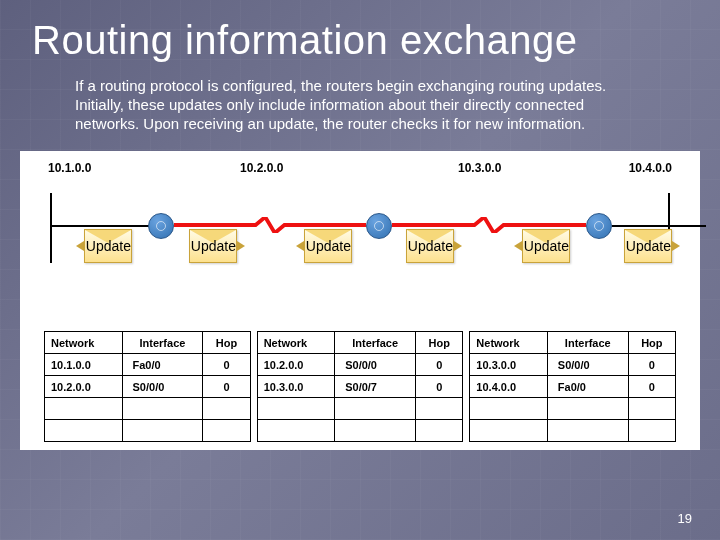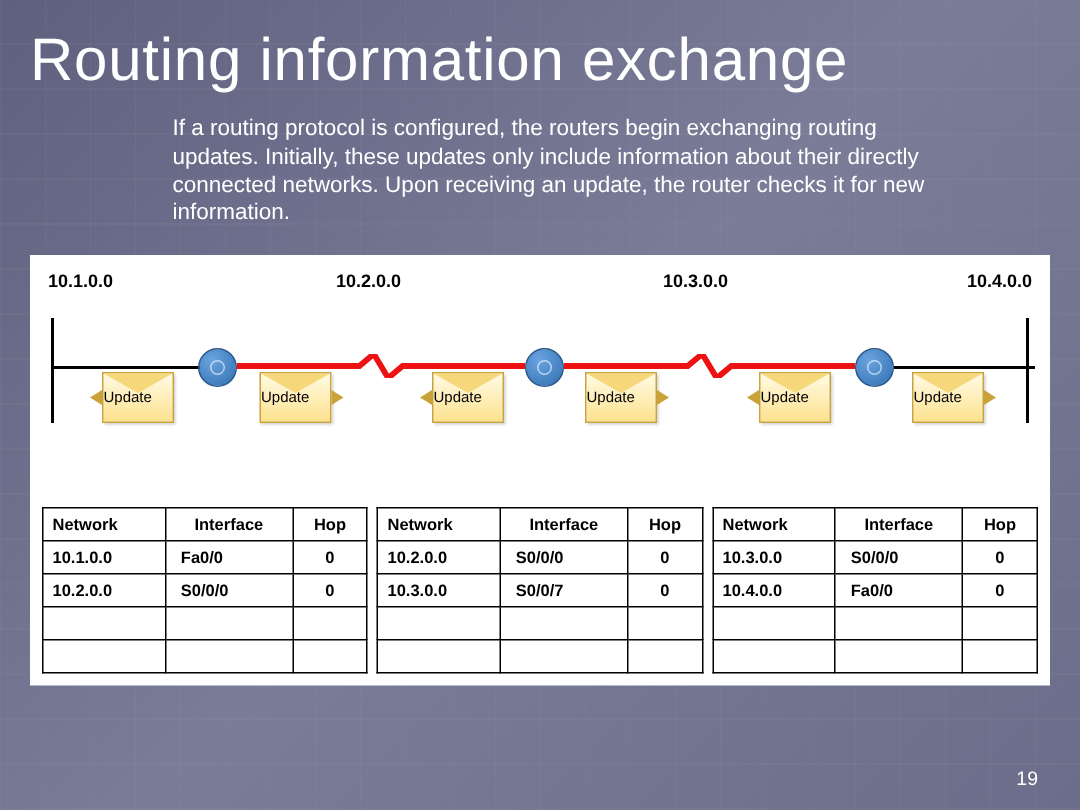--- a/index.html
+++ b/index.html
@@ -13,32 +13,32 @@
     font-family: Arial, sans-serif;
     position: relative;
     overflow: hidden;
   }
   .title {
     color: #fff;
     font-size: 40px;
     font-weight: normal;
     padding: 18px 20px 14px;
     letter-spacing: 0.5px;
+    margin-left: 12px;
   }
   .body-text {
     color: #fff;
     font-size: 15px;
     line-height: 1.25;
     padding: 0 75px 18px;
-    margin-left: 40px;
   }
   .diagram {
     background: #fff;
     margin: 0 20px;
-    padding: 10px 8px 8px;
+    padding: 10px 24px 8px;
   }
   .net-labels {
     position: relative;
     height: 20px;
     font-size: 12px;
     font-weight: bold;
     color: #000;
   }
   .net-label { position: absolute; top: 0; }
   .nl-1 { left: 4px; }
@@ -90,25 +90,25 @@
     position: absolute;
     width: 48px; height: 34px;
     top: 44px;
     z-index: 4;
   }
   .envelope {
     width: 100%; height: 100%;
     background: linear-gradient(#fffbe5, #fde18e);
     border: 1px solid #c9a33a;
     position: relative;
-    font-size: 10px;
+    font-size: 14px;
     color: #000;
     display: flex;
     align-items: center;
-    justify-content: flex-start;
+    justify-content: flex-end;
     box-shadow: 1px 1px 2px rgba(0,0,0,0.2);
   }
   .envelope::before {
     content: "";
     position: absolute;
     top: 0; left: 0; right: 0;
     height: 0;
     border-left: 23px solid transparent;
     border-right: 23px solid transparent;
     border-top: 13px solid #f6d87a;
@@ -123,21 +123,21 @@
   .arr.right { right: -8px; border-left: 8px solid #c9a33a; }
   .u1 { left: 40px; }
   .u2 { left: 145px; }
   .u3 { left: 260px; }
   .u4 { left: 362px; }
   .u5 { left: 478px; }
   .u6 { left: 580px; }
   .tables {
     display: flex;
     gap: 6px;
-    margin-top: 44px;
+    margin-top: 56px;
   }
   .rtable {
     flex: 1;
     border-collapse: collapse;
     font-size: 11px;
     color: #000;
   }
   .rtable th, .rtable td {
     border: 1px solid #000;
     padding: 4px 6px;

